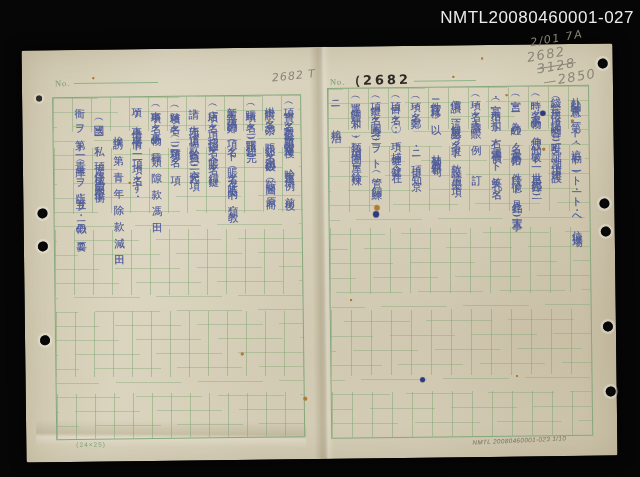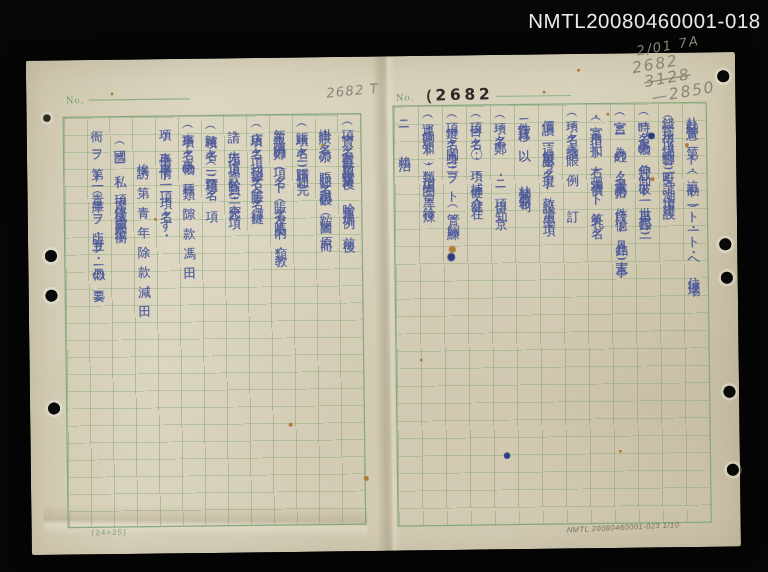--- a/index.html
+++ b/index.html
@@ -67,21 +67,21 @@
   
   .stain{position:absolute;border-radius:50%;}
   .fox{background:radial-gradient(circle,#b07a32 0 40%,rgba(176,122,50,.25) 70%,transparent 75%);}
   .ink{background:radial-gradient(circle,#2c3b80 0 45%,rgba(44,59,128,.4) 70%,transparent 78%);}
 </style>
 </head>
 <body>
 
 <div class="stage">
 
-  <div class="watermark">NMTL20080460001-018</div>
+  <div class="watermark">NMTL20080460001-027</div>
 
   <div class="paper">
 
     <div class="fold"></div>
     <div class="crease"></div>
 
     <div class="pencil-block pencil">
       <div class="l1">2/01 7A</div>
       <div class="l2">2682</div>
       <div class="l3">3128</div>

